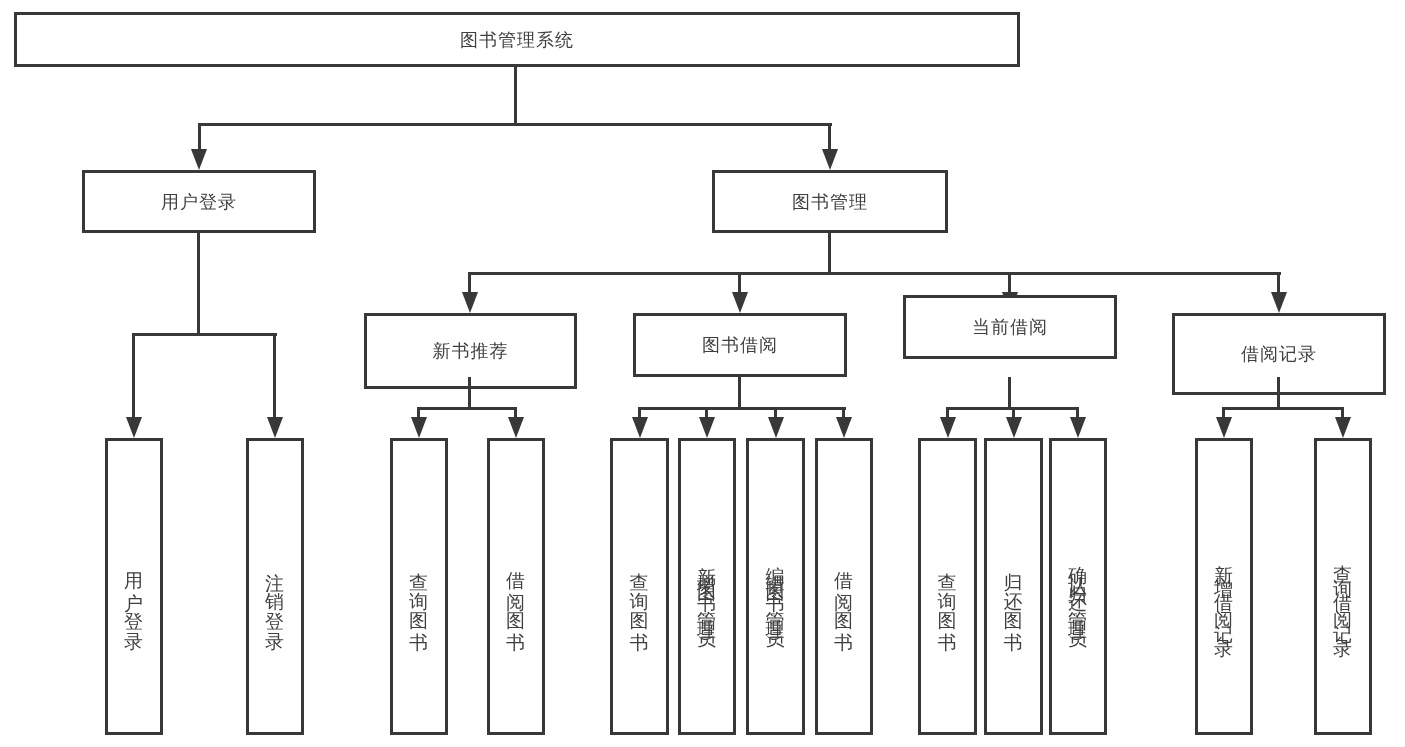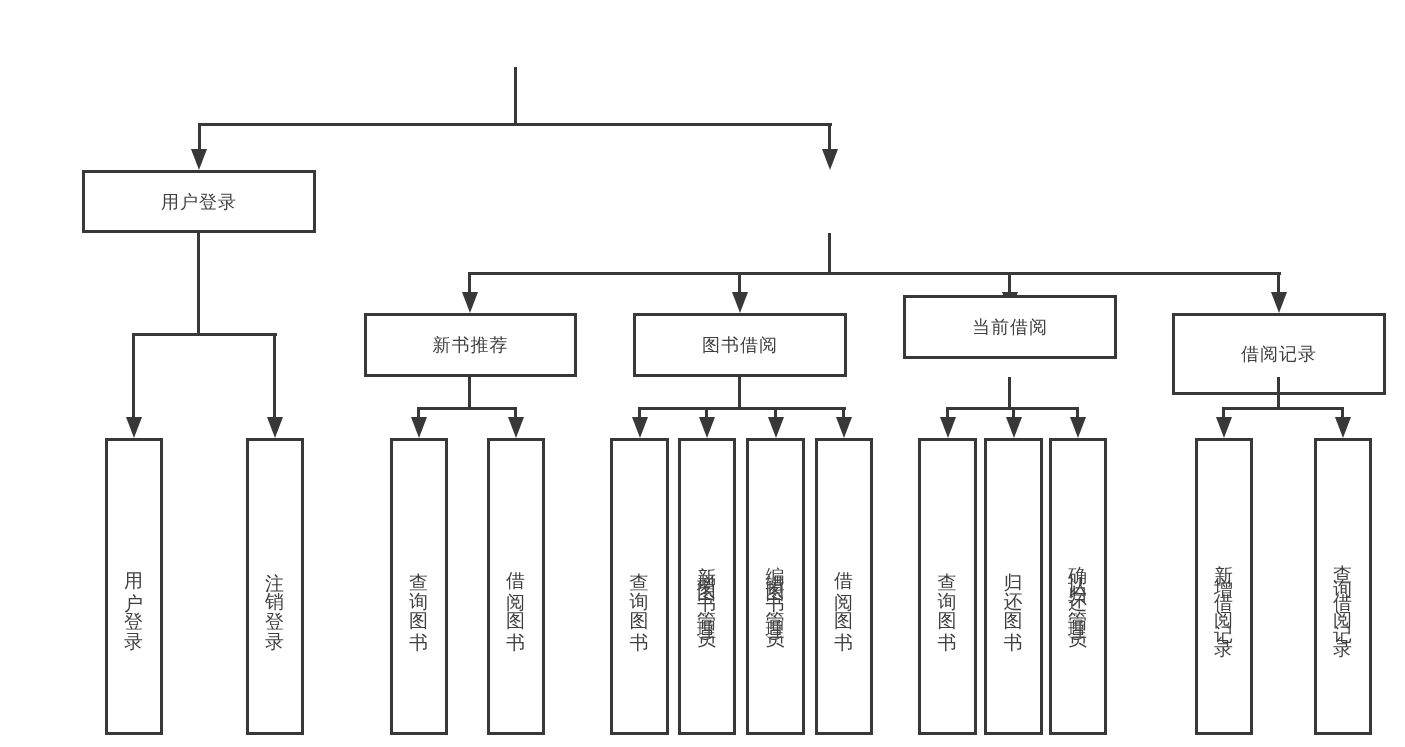--- a/index.html
+++ b/index.html
@@ -30,51 +30,57 @@
     position:absolute;left:1180px;top:712px;z-index:10;
     font-size:20px;color:#a0a0a0;white-space:nowrap;
     text-shadow:0 0 2px #ffffff,0 0 4px #ffffff;
   }
 </style>
 </head>
 <body>
 
 <div class="canvas">
 
+  <div class="box" style="left:14px;top:12px;width:1006px;height:55px;">
+    <span class="hlabel">图书管理系统</span>
+  </div>
 
   <div class="vl" style="left:514px;top:67px;height:59px;"></div>
   <div class="hl" style="left:198px;top:123px;width:634px;"></div>
   <div class="vl" style="left:198px;top:123px;height:30px;"></div>
   <div class="vl" style="left:828px;top:123px;height:30px;"></div>
   <div class="arr" style="left:191px;top:149px;"></div>
   <div class="arr" style="left:822px;top:149px;"></div>
 
   <div class="box" style="left:82px;top:170px;width:234px;height:63px;">
     <span class="hlabel">用户登录</span>
+  </div>
+  <div class="box" style="left:712px;top:170px;width:236px;height:63px;">
+    <span class="hlabel">图书管理</span>
   </div>
 
   <div class="vl" style="left:197px;top:233px;height:103px;"></div>
   <div class="hl" style="left:132px;top:333px;width:145px;"></div>
   <div class="vl" style="left:132px;top:333px;height:86px;"></div>
   <div class="vl" style="left:273px;top:333px;height:86px;"></div>
   <div class="arr" style="left:126px;top:417px;"></div>
   <div class="arr" style="left:267px;top:417px;"></div>
 
   <div class="vl" style="left:828px;top:233px;height:42px;"></div>
   <div class="hl" style="left:468px;top:272px;width:813px;"></div>
   <div class="vl" style="left:468px;top:272px;height:24px;"></div>
   <div class="vl" style="left:738px;top:272px;height:24px;"></div>
   <div class="vl" style="left:1008px;top:272px;height:24px;"></div>
   <div class="vl" style="left:1277px;top:272px;height:24px;"></div>
   <div class="arr" style="left:462px;top:292px;"></div>
   <div class="arr" style="left:732px;top:292px;"></div>
   <div class="arr" style="left:1002px;top:292px;"></div>
   <div class="arr" style="left:1271px;top:292px;"></div>
 
-  <div class="box" style="left:364px;top:313px;width:213px;height:64px;">
+  <div class="box" style="left:364px;top:313px;width:213px;height:76px;">
     <span class="hlabel">新书推荐</span>
   </div>
   <div class="box" style="left:633px;top:313px;width:214px;height:64px;">
     <span class="hlabel">图书借阅</span>
   </div>
   <div class="box" style="left:903px;top:295px;width:214px;height:64px;">
     <span class="hlabel">当前借阅</span>
   </div>
   <div class="box" style="left:1172px;top:313px;width:214px;height:82px;">
     <span class="hlabel">借阅记录</span>

